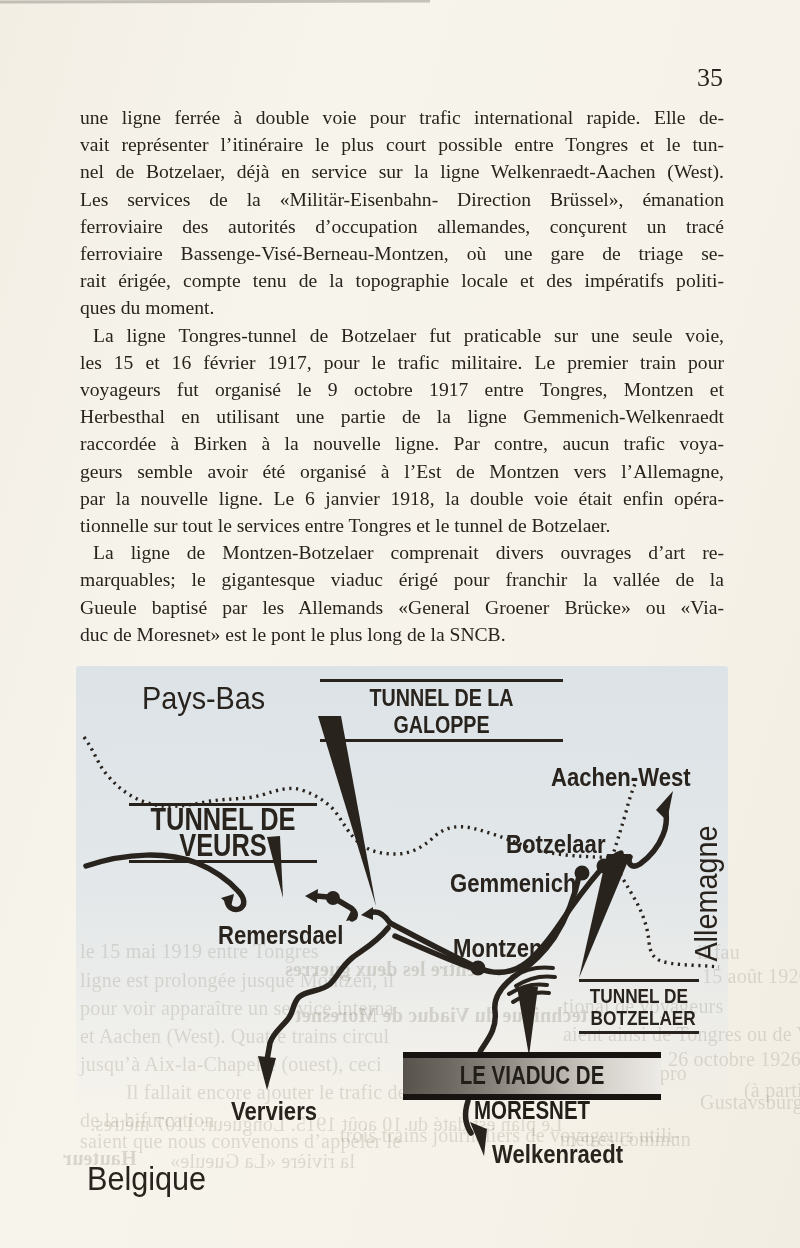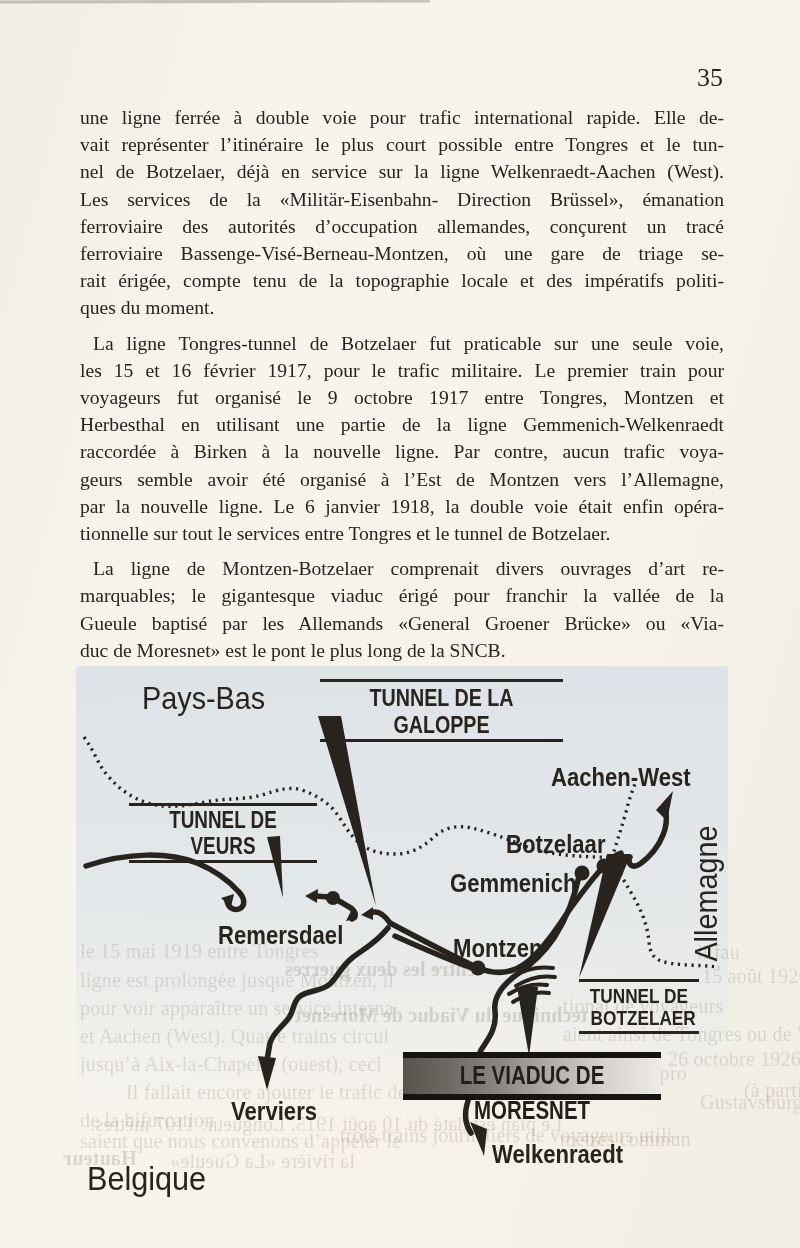--- a/index.html
+++ b/index.html
@@ -10,40 +10,40 @@
   .page{
     position:relative;width:800px;height:1248px;overflow:hidden;
     background:linear-gradient(105deg,#f2eee4 0%,#f7f4ec 30%,var(--page-bg) 70%,#f1ede2 100%);
     font-family:"Liberation Serif",serif;color:var(--ink);
   }
   .scan-edge{position:absolute;left:0;top:0;width:430px;height:3px;background:rgba(70,64,56,.28);transform:rotate(-.15deg);}
   .page-number{position:absolute;top:63px;right:77px;font-size:26px;color:#2a2520;}
   .body-text{position:absolute;left:80px;top:104px;width:644px;font-size:19.6px;line-height:27.2px;}
   .bodyline{text-align:justify;text-align-last:justify;white-space:nowrap;text-justify:inter-word;}
   .bodyline.final{text-align-last:left;}
-  .bodyline.indent{text-indent:13px;margin-top:8px;}
+  .bodyline.indent{text-indent:13px;}
 
   
   .map-bg{position:absolute;left:76px;top:666px;width:652px;height:452px;border-radius:3px;
     background:linear-gradient(180deg,rgba(219,226,231,.95) 0%,rgba(225,230,233,.9) 50%,rgba(233,235,235,.55) 80%,rgba(240,238,232,0) 100%);}
   .ghost{position:absolute;font:20px "Liberation Serif",serif;color:var(--ghost);opacity:.17;white-space:nowrap;letter-spacing:.2px;}
   .ghost.gbold{font-weight:bold;opacity:.19;}
   .ghost.gmir{transform:scaleX(-1);}
   svg.mapsvg{position:absolute;left:0;top:0;pointer-events:none;}
 
   .maplabel{position:absolute;white-space:nowrap;color:var(--ink);font-family:"Liberation Sans",sans-serif;}
   .cond{display:inline-block;transform:scaleX(.82);transform-origin:center;}
   .condL{display:inline-block;transform:scaleX(.85);transform-origin:left center;}
   .region{font-weight:400;font-size:32px;}
   .region .condL{transform:scaleX(.9);}
   .station{font-weight:bold;font-size:26px;}
   .rulebox{position:absolute;color:var(--ink);font-family:"Liberation Sans",sans-serif;font-weight:bold;text-align:center;
     border-top:3px solid var(--ink);border-bottom:3px solid var(--ink);text-decoration:underline;}
   .rb-galoppe{left:320px;top:679px;width:243px;font-size:24px;line-height:27px;padding:2px 0 1px;}
-  .rb-veurs{left:129px;top:803px;width:188px;font-size:23px;line-height:26px;padding:1px 0 1px;}
+  .rb-veurs{left:129px;top:803px;width:188px;font-size:31px;line-height:26px;padding:1px 0 1px;}
   .rb-botzelaer{left:579px;top:979px;width:120px;font-size:21px;line-height:22px;padding:3px 0 2px;}
   .allemagne{position:absolute;left:706px;top:886px;transform:translate(-50%,-50%) rotate(-90deg);}
   .banner{position:absolute;left:403px;top:1052px;width:258px;height:48px;box-sizing:border-box;
     border-top:6px solid #171310;border-bottom:6px solid #171310;
     background:linear-gradient(90deg,var(--banner-dark) 0%,#6e6962 18%,#8c8780 38%,#b3aea7 58%,#d6d2cc 78%,var(--banner-light) 100%);
     text-align:center;font-family:"Liberation Sans",sans-serif;font-weight:bold;font-size:25px;line-height:35px;color:#221e1a;}
 </style>
 </head>
 <body>
 

